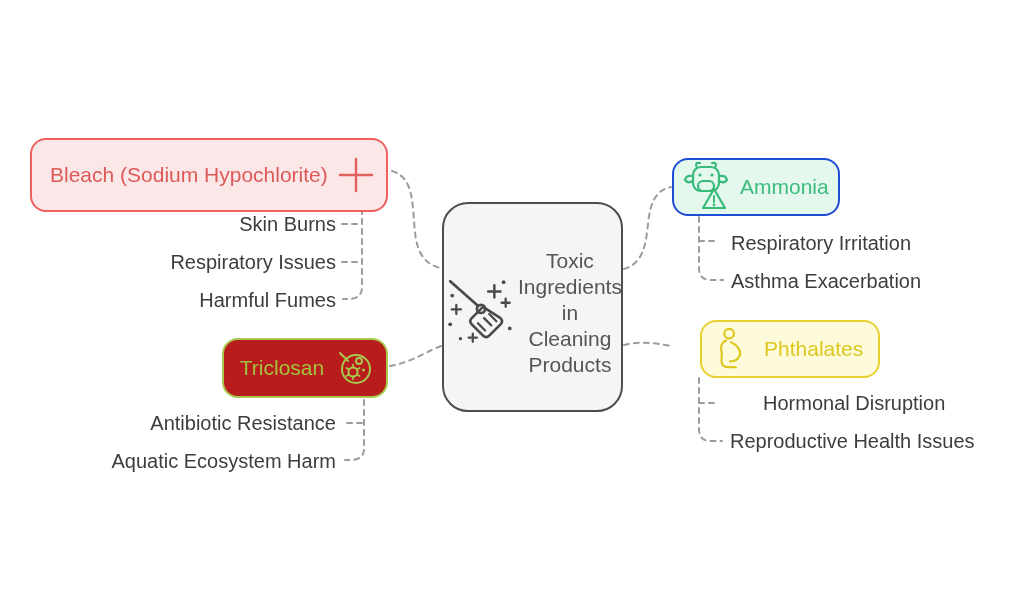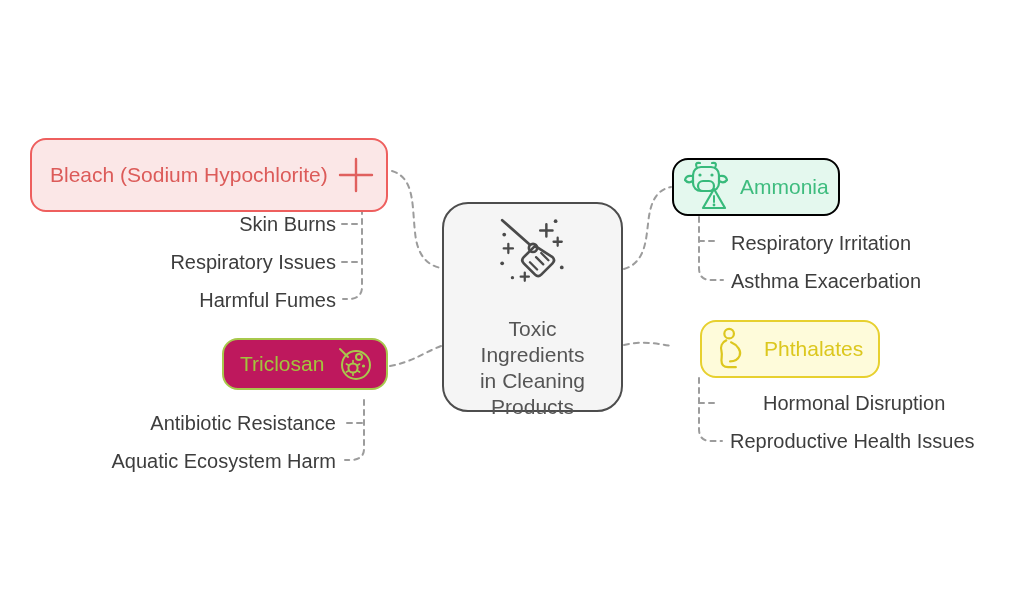--- a/index.html
+++ b/index.html
@@ -7,34 +7,34 @@
   .canvas{position:relative;width:1024px;height:614px;background:#ffffff;overflow:hidden;}
   .connectors{position:absolute;left:0;top:0;width:1024px;height:614px;pointer-events:none;}
   .connectors path{fill:none;stroke:#9c9c9c;stroke-width:2;stroke-dasharray:5 5;stroke-linecap:round;}
 
   .node{position:absolute;box-sizing:border-box;display:flex;align-items:center;border-radius:16px;}
 
   .node-bleach{left:30px;top:138px;width:358px;height:74px;background:#fbe7e7;border:2px solid #ee5f5e;
     justify-content:space-between;padding:0 12px 0 18px;}
   .node-bleach .node-label{color:#dc5b59;font-size:21px;white-space:nowrap;}
 
-  .node-triclosan{left:222px;top:338px;width:166px;height:52px;background:#be185d;border:2px solid #a8c84c;
-    justify-content:flex-start;gap:12px;padding:0 12px 0 16px;}
+  .node-triclosan{left:222px;top:338px;width:166px;height:60px;background:#b91c1c;border:2px solid #a8c84c;
+    justify-content:center;gap:12px;padding:0 12px 0 16px;}
   .node-triclosan .node-label{color:#a2c43d;font-size:21px;white-space:nowrap;}
 
-  .node-ammonia{left:672px;top:158px;width:168px;height:58px;background:#e4f8ee;border:2px solid #000000;
+  .node-ammonia{left:672px;top:158px;width:168px;height:58px;background:#e4f8ee;border:2px solid #1d4ed8;
     justify-content:flex-start;gap:12px;padding:0 10px 0 10px;}
   .node-ammonia .node-label{color:#3ebc7e;font-size:21px;white-space:nowrap;}
 
   .node-phthalates{left:700px;top:320px;width:180px;height:58px;background:#fefbda;border:2px solid #e7d02f;
     justify-content:flex-start;gap:14px;padding:0 10px 0 12px;}
   .node-phthalates .node-label{color:#dcc71e;font-size:21px;white-space:nowrap;}
 
   .node-center{left:442px;top:202px;width:181px;height:210px;background:#f5f5f5;border:2px solid #4d4d4d;
-    border-radius:26px;flex-direction:column;justify-content:flex-start;padding-top:10px;gap:26px;}
+    border-radius:26px;flex-direction:row;justify-content:flex-start;padding-top:10px;}
   .center-title{width:118px;text-align:center;color:#555555;font-size:21px;line-height:26px;margin-top:2px;}
 
   .sub-label{position:absolute;transform:translateY(-50%);color:#3d3d3d;font-size:20px;white-space:nowrap;}
   .sub-right{text-align:center;}
   .sl-bleach-0{top:224px;right:688px;}
   .sl-bleach-1{top:262px;right:688px;}
   .sl-bleach-2{top:300px;right:688px;}
   .sl-triclosan-0{top:423px;right:688px;}
   .sl-triclosan-1{top:461px;right:688px;}
   .sl-ammonia-0{top:243px;left:731px;}

